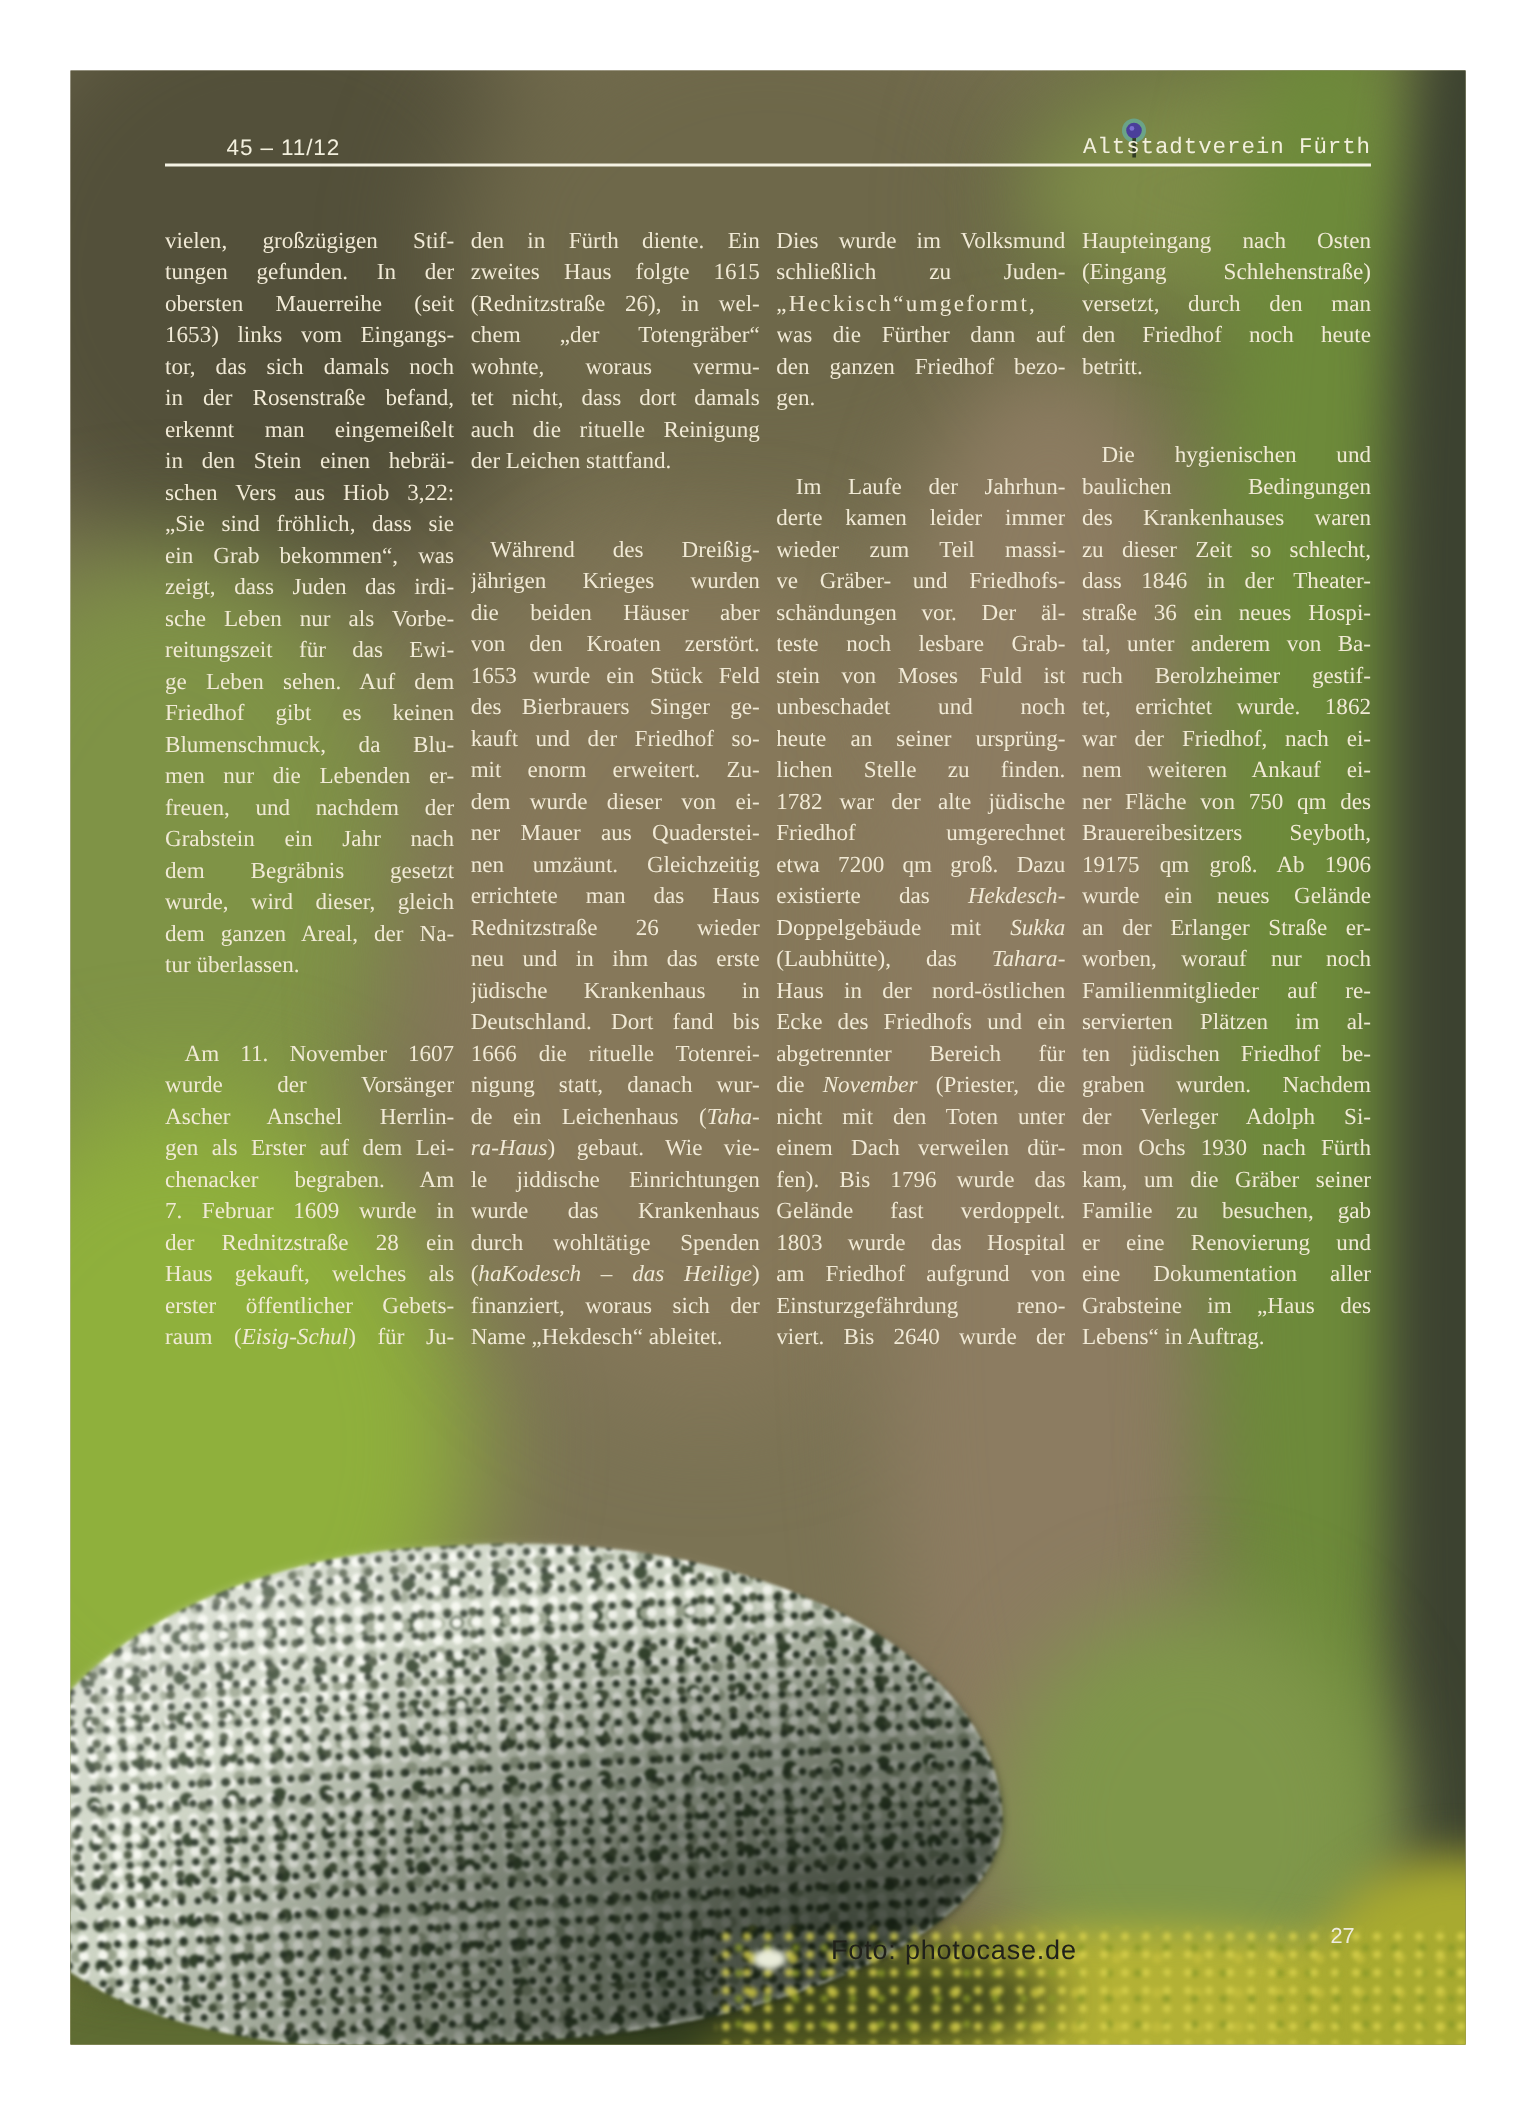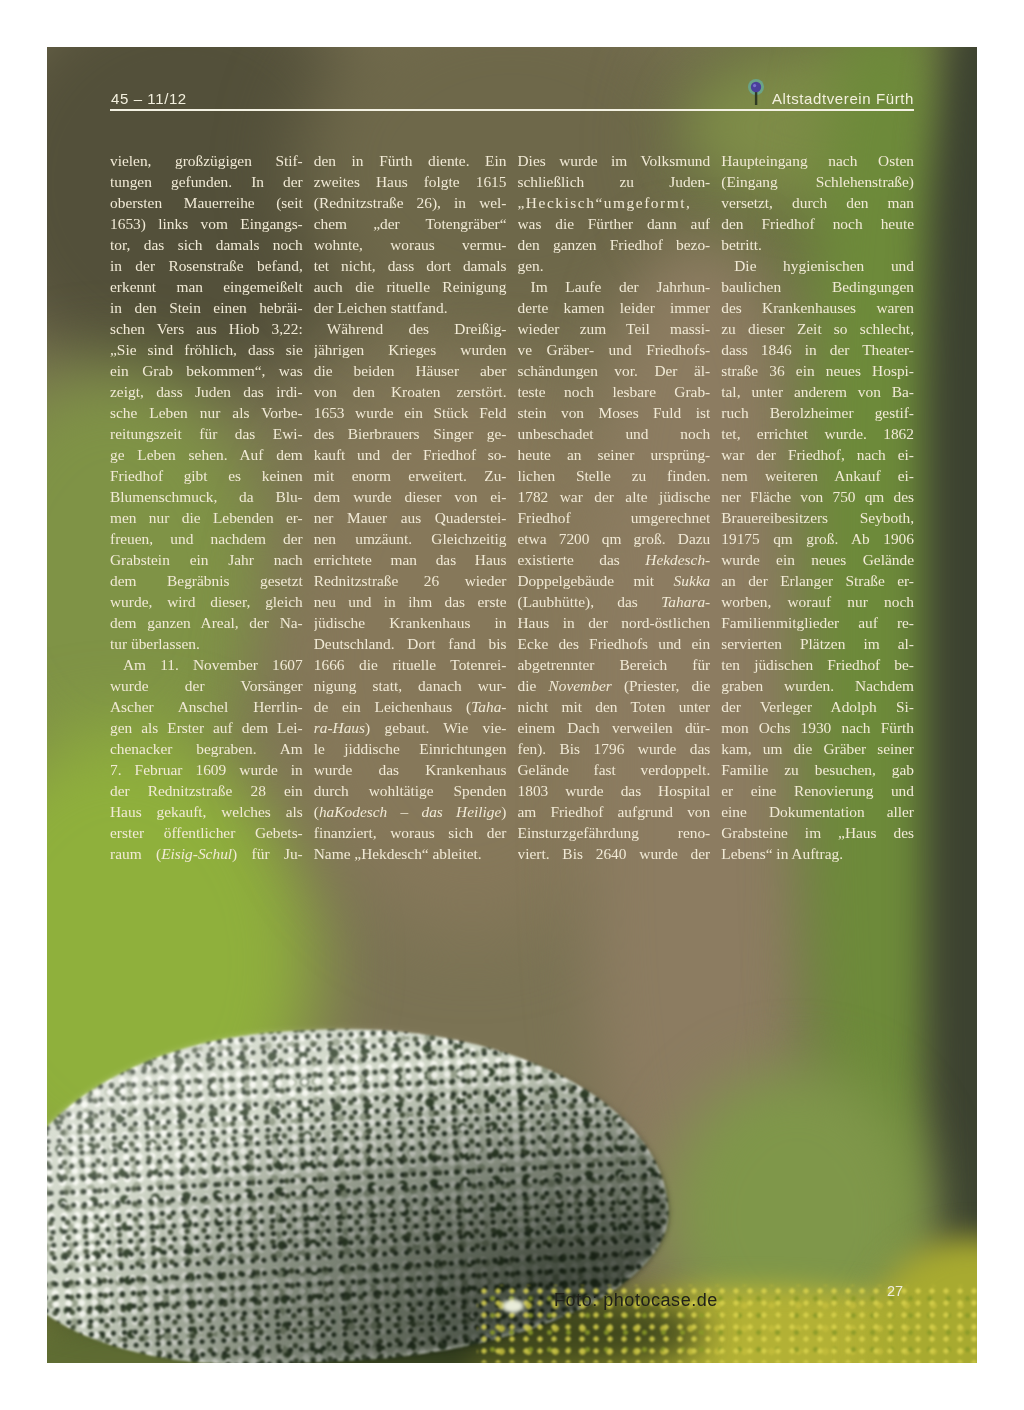--- a/index.html
+++ b/index.html
@@ -45,35 +45,35 @@
       radial-gradient(circle,#8a9a28 0 2.2px,transparent 2.8px),
       radial-gradient(circle,#c3bd3c 0 3px,transparent 3.8px);
     background-size:14px 12px,19px 17px,27px 23px;
     background-position:0 0,6px 5px,11px 9px;
     filter:blur(1.3px);opacity:.85;
   }
   
   .overlay{position:absolute;left:47px;top:47px;width:930px;height:1316px;}
   .hdr{
     position:absolute;top:43px;font-family:"Liberation Sans","DejaVu Sans",sans-serif;
-    font-size:15px;letter-spacing:.04em;color:#f3f0de;
+    font-size:15px;letter-spacing:.04em;color:#f3f0de;margin-left:40px;
   }
   .hdr-issue{left:64px;}
-  .hdr-brand{right:63px;}
+  .hdr-brand{right:63px;font-family:Liberation Mono, monospace;}
   .hdr-rule{position:absolute;left:63px;top:62px;width:804px;height:2px;background:#f4f2e3;}
   .pin{position:absolute;left:700px;top:28px;}
   .cols{
     position:absolute;left:63px;top:103px;width:804px;display:flex;gap:11px;
     color:#f1ead6;font-size:15.4px;justify-content:center;
   }
   .col{flex:1 1 0;min-width:0;}
   .ln{height:21px;line-height:21px;overflow:hidden;text-align:justify;}
   .ln:not(.end)::after{content:"";display:inline-block;width:100%;}
   .ln.end{text-align:left;}
-  .ln.ind{text-indent:13px;}
+  .ln.ind{text-indent:13px;margin-top:38px;}
   .ln.ls{letter-spacing:.1em;}
   .credit{
     position:absolute;left:507px;top:1243px;
     font-family:Liberation Sans, sans-serif;
     font-size:18px;color:#20211a;letter-spacing:.03em;
   }
   .pageno{
     position:absolute;left:840px;top:1236px;
     font-family:"Liberation Sans","DejaVu Sans",sans-serif;
     font-size:14.5px;color:#eeece0;text-align:right;

